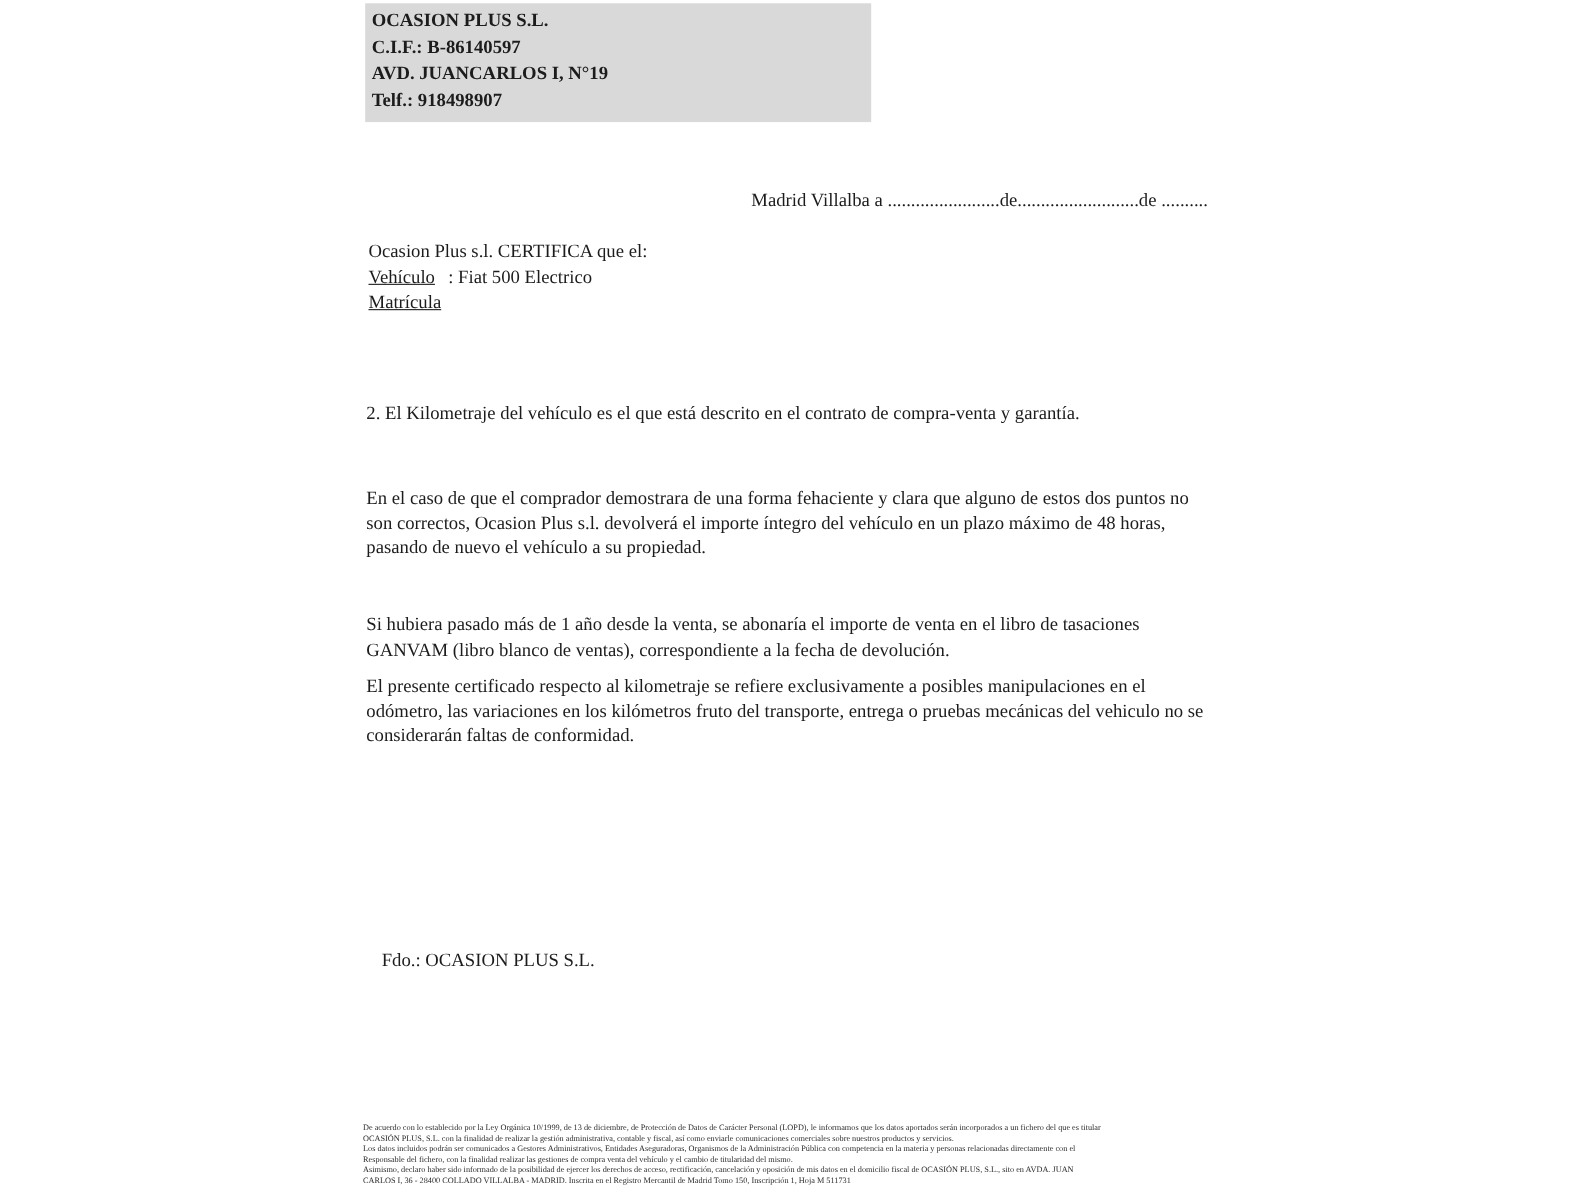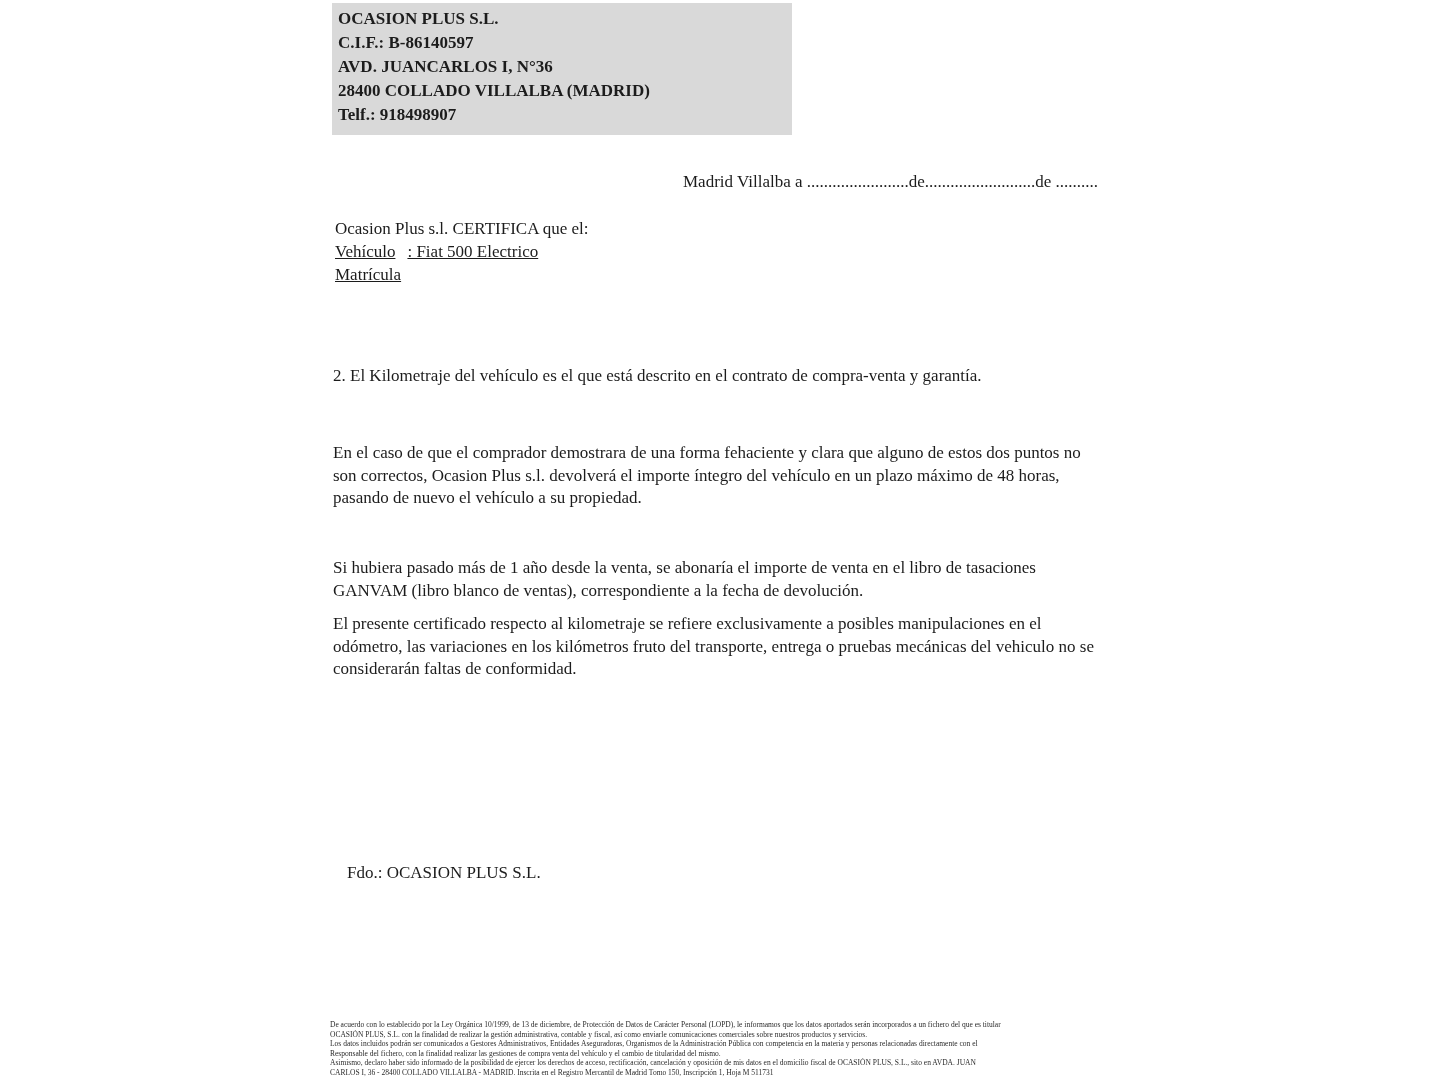--- a/index.html
+++ b/index.html
@@ -46,21 +46,20 @@
     left: 335px;
     top: 217px;
     font-size: 17px;
     line-height: 23px;
   }
   .underlined {
     text-decoration: underline;
   }
   .vehicle-value {
     margin-left: 12px;
-    text-decoration: underline;
   }
   .point {
     position: absolute;
     left: 333px;
     font-size: 17px;
     line-height: 22px;
     width: 770px;
   }
   .point-1 { top: 327px; }
   .point-2 { top: 365px; }
@@ -96,22 +95,21 @@
   }
 </style>
 </head>
 <body>
 
 <div class="page scan">
 
   <div class="letterhead">
     <div>OCASION PLUS S.L.</div>
     <div>C.I.F.: B-86140597</div>
-    <div>AVD. JUANCARLOS I, N°36</div>
-    <div>28400 COLLADO VILLALBA (MADRID)</div>
+    <div>AVD. JUANCARLOS I, N°19</div>
     <div>Telf.: 918498907</div>
   </div>
 
   <div class="date-line">Madrid Villalba a ........................de..........................de ..........</div>
 
   <div class="certify-block">
     <div>Ocasion Plus s.l. CERTIFICA que el:</div>
     <div>
       <span class="underlined">Vehículo</span><span class="vehicle-value">: Fiat 500 Electrico</span>
     </div>

